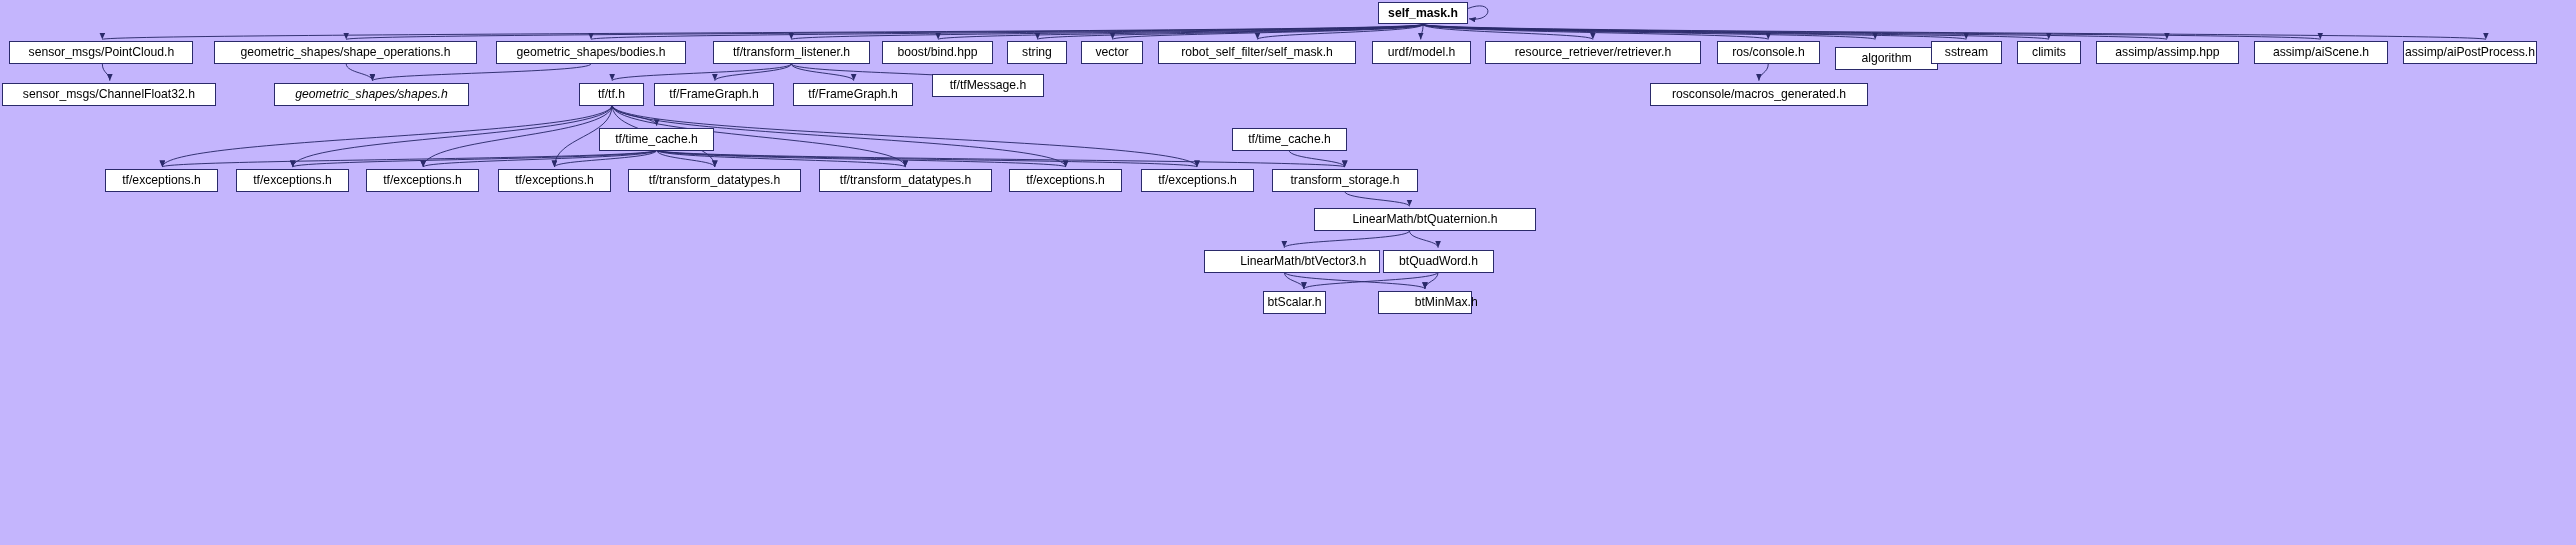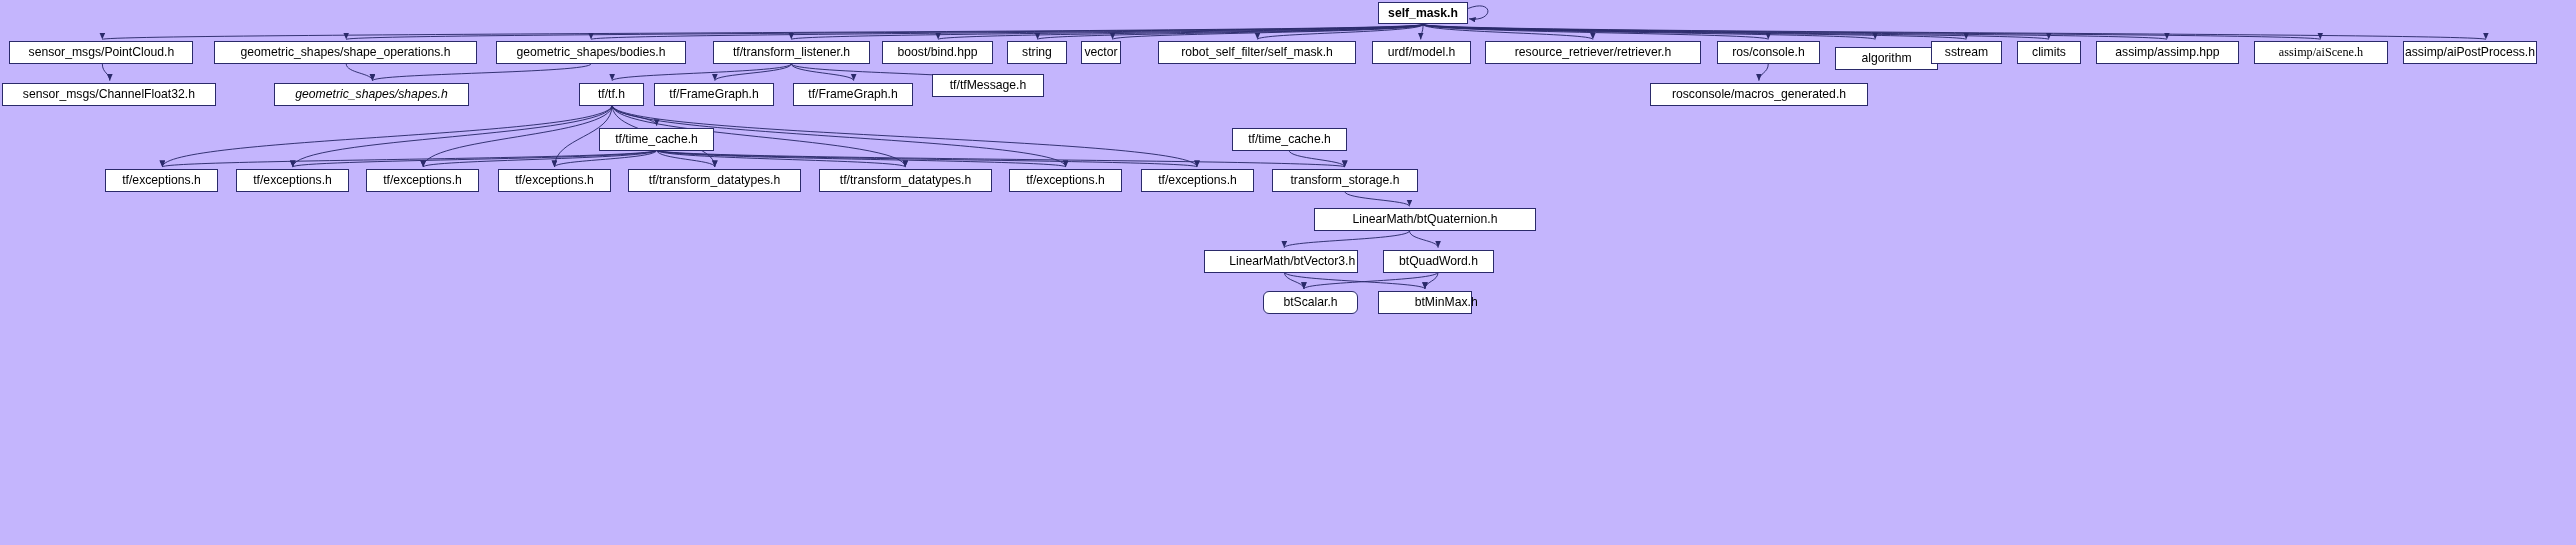--- a/index.html
+++ b/index.html
@@ -108,49 +108,49 @@
       </g>
   </svg>
   <div id="node-layer">
       <div class="node root" style="left: 1378px; top: 1.9px; width: 90px;">self_mask.h</div>
       <div class="node" style="left: 9.4px; top: 41px; width: 184px;">sensor_msgs/PointCloud.h</div>
       <div class="node" style="left: 214px; top: 41px; width: 263px;">geometric_shapes/shape_operations.h</div>
       <div class="node" style="left: 496px; top: 41px; width: 190px;">geometric_shapes/bodies.h</div>
       <div class="node" style="left: 713px; top: 41px; width: 157px;">tf/transform_listener.h</div>
       <div class="node" style="left: 882px; top: 41px; width: 111px;">boost/bind.hpp</div>
       <div class="node" style="left: 1007px; top: 41px; width: 60px;">string</div>
-      <div class="node" style="left: 1081px; top: 41px; width: 40px;">vector</div>
+      <div class="node" style="left: 1081px; top: 41px; width: 62px;">vector</div>
       <div class="node" style="left: 1158px; top: 41px; width: 198px;">robot_self_filter/self_mask.h</div>
       <div class="node" style="left: 1372px; top: 41px; width: 99px;">urdf/model.h</div>
       <div class="node" style="left: 1485px; top: 41px; width: 216px;">resource_retriever/retriever.h</div>
       <div class="node" style="left: 1717px; top: 41px; width: 103px;">ros/console.h</div>
       <div class="node" style="left: 1835px; top: 47px; width: 103px;">algorithm</div>
       <div class="node" style="left: 1931px; top: 41px; width: 71px;">sstream</div>
       <div class="node" style="left: 2017px; top: 41px; width: 64px;">climits</div>
       <div class="node" style="left: 2096px; top: 41px; width: 143px;">assimp/assimp.hpp</div>
-      <div class="node" style="left: 2254px; top: 41px; width: 134px; font-family: Liberation Serif, serif;">assimp/aiScene.h</div>
+      <div class="node" style="left: 2254px; top: 41px; width: 134px;">assimp/aiScene.h</div>
       <div class="node" style="left: 2403px; top: 41px; width: 134px;">assimp/aiPostProcess.h</div>
       <div class="node" style="left: 1.9px; top: 83px; width: 214px;">sensor_msgs/ChannelFloat32.h</div>
       <div class="node" style="left: 274px; top: 83px; width: 195px; font-style: italic;">geometric_shapes/shapes.h</div>
       <div class="node" style="left: 579px; top: 83px; width: 65px;">tf/tf.h</div>
       <div class="node" style="left: 654px; top: 83px; width: 120px;">tf/FrameGraph.h</div>
       <div class="node" style="left: 793px; top: 83px; width: 120px;">tf/FrameGraph.h</div>
       <div class="node" style="left: 932px; top: 74px; width: 112px;">tf/tfMessage.h</div>
       <div class="node" style="left: 1650px; top: 83px; width: 218px;">rosconsole/macros_generated.h</div>
       <div class="node" style="left: 599px; top: 128px; width: 115px;">tf/time_cache.h</div>
       <div class="node" style="left: 1232px; top: 128px; width: 115px;">tf/time_cache.h</div>
       <div class="node" style="left: 105px; top: 169px; width: 113px;">tf/exceptions.h</div>
       <div class="node" style="left: 236px; top: 169px; width: 113px;">tf/exceptions.h</div>
       <div class="node" style="left: 366px; top: 169px; width: 113px;">tf/exceptions.h</div>
       <div class="node" style="left: 498px; top: 169px; width: 113px;">tf/exceptions.h</div>
       <div class="node" style="left: 628px; top: 169px; width: 173px;">tf/transform_datatypes.h</div>
       <div class="node" style="left: 819px; top: 169px; width: 173px;">tf/transform_datatypes.h</div>
       <div class="node" style="left: 1009px; top: 169px; width: 113px;">tf/exceptions.h</div>
       <div class="node" style="left: 1141px; top: 169px; width: 113px;">tf/exceptions.h</div>
       <div class="node" style="left: 1272px; top: 169px; width: 146px;">transform_storage.h</div>
       <div class="node" style="left: 1314px; top: 208px; width: 222px;">LinearMath/btQuaternion.h</div>
-      <div class="node" style="left: 1204px; top: 250px; width: 154px; padding-left: 28px;">LinearMath/btVector3.h</div>
+      <div class="node" style="left: 1204px; top: 250px; width: 176px; padding-left: 28px;">LinearMath/btVector3.h</div>
       <div class="node" style="left: 1383px; top: 250px; width: 111px;">btQuadWord.h</div>
-      <div class="node" style="left: 1263px; top: 291px; width: 95px; border-radius: 6px;">btScalar.h</div>
+      <div class="node" style="left: 1263px; top: 291px; width: 63px;">btScalar.h</div>
       <div class="node" style="left: 1378px; top: 291px; width: 94px; padding-left: 48px;">btMinMax.h</div>
     </div>
 </div>
 
 
 </body></html>

